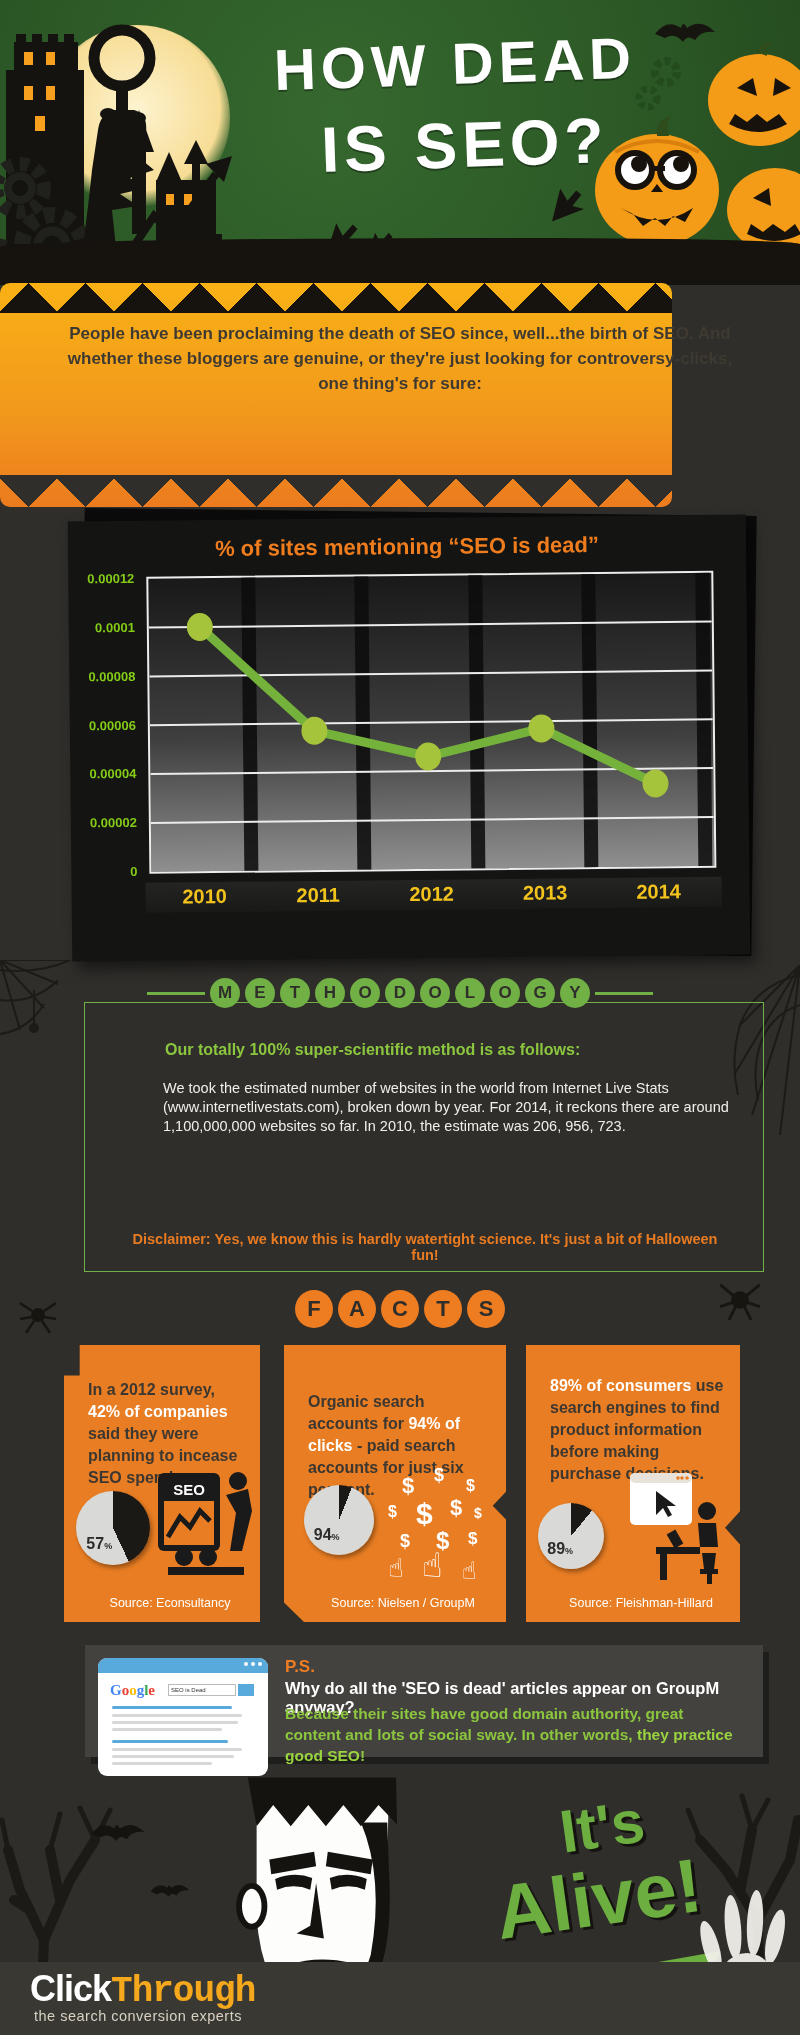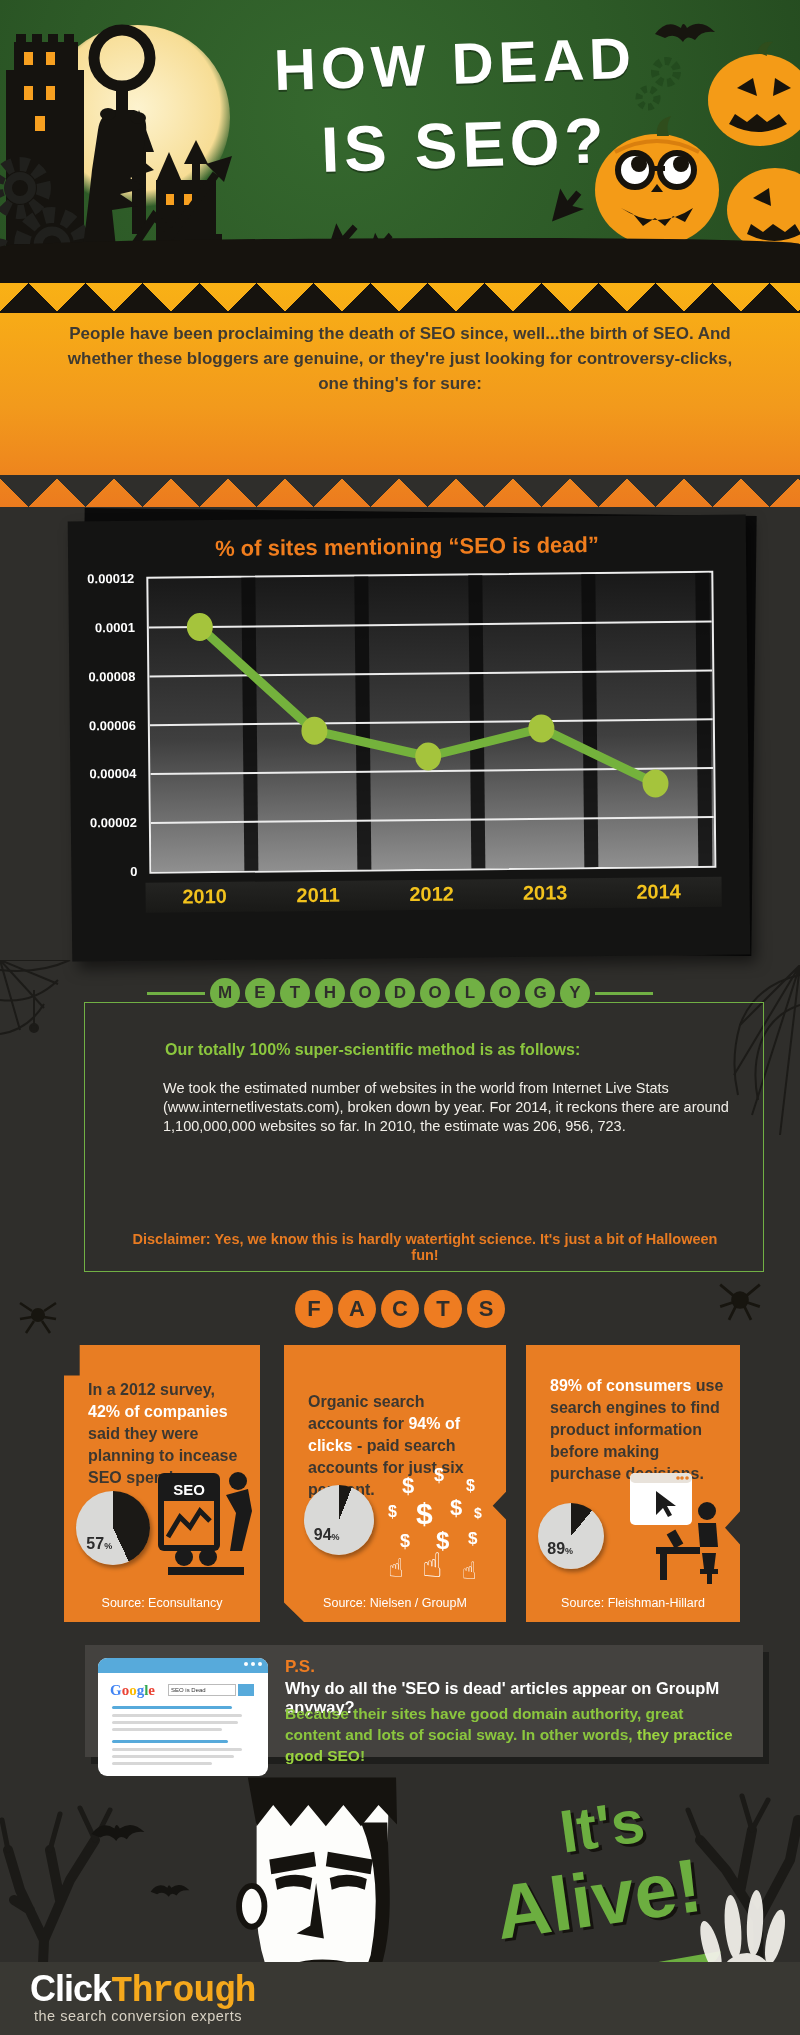--- a/index.html
+++ b/index.html
@@ -13,43 +13,43 @@
   .moon{position:absolute;left:45px;top:25px;width:185px;height:185px;border-radius:50%;
         background:radial-gradient(circle at 50% 45%, #fdf3cf 0%, #f7dd95 60%, rgba(247,221,149,0) 72%);}
   .ground{position:absolute;left:0;top:238px;width:800px;height:47px;background:#16130e;border-radius:100% 60% 0 0/14px 10px;}
   .big-title{position:absolute;width:480px;text-align:center;color:#fff;font-weight:bold;
              text-transform:uppercase;letter-spacing:5px;transform:rotate(-2deg);
              text-shadow:0 2px 0 rgba(0,0,0,.35);}
   .title1{left:215px;top:30px;font-size:58px;}
   .title2{left:225px;top:108px;font-size:64px;}
 
   
-  .orange-band{position:absolute;left:0;top:283px;width:800px;height:224px;
-               background:linear-gradient(180deg,#f9b115 0%,#f29a1c 55%,#ec7b1e 100%);}
+  .orange-band{position:absolute;left:0;top:283px;width:672px;height:224px;
+               background:linear-gradient(180deg,#f9b115 0%,#f29a1c 55%,#ec7b1e 100%);border-radius:10px;}
   .zz-top{position:absolute;top:0;left:0;width:100%;height:30px;
           background:conic-gradient(from 135deg at 50% 0%, #16130e 90deg, rgba(0,0,0,0) 0) 0 0/57px 30px repeat-x;}
   .zz-bottom{position:absolute;bottom:0;left:0;width:100%;height:32px;
           background:conic-gradient(from -45deg at 50% 100%, #2f2e2b 90deg, rgba(0,0,0,0) 0) 0 100%/57px 32px repeat-x;}
   .intro-dark{position:absolute;left:55px;top:38px;width:690px;text-align:center;
               color:#3f3a31;font-size:17px;font-weight:bold;line-height:25px;}
   .intro-white{position:absolute;left:75px;top:118px;width:650px;text-align:center;
               color:#ffffff;font-size:17px;font-weight:bold;line-height:25px;}
 
   
   .panel-shadow{position:absolute;left:82px;top:512px;width:672px;height:440px;background:#0b0b0b;transform:rotate(.7deg);}
   .chart-panel{position:absolute;left:70px;top:518px;width:678px;height:440px;background:#141413;
                transform:rotate(-.6deg);box-shadow:6px 8px 14px rgba(0,0,0,.5);}
   .chart-title{position:absolute;left:0;top:16px;width:100%;text-align:center;
                color:#f07d1d;font-size:22px;font-weight:bold;}
   .plot{position:absolute;left:78px;top:56px;width:563px;height:293px;border:2px solid #ededed;
         background:linear-gradient(180deg,#191919 0%,#3f3f3f 55%,#8f8f8f 100%);}
   .vstripe{position:absolute;top:0;width:14px;height:100%;background:#0d0d0d;opacity:.88;}
   .plot svg{position:absolute;left:0;top:0;}
   .yticks{position:absolute;left:4px;top:58px;width:66px;height:297px;}
-  .yticks span{position:absolute;right:4px;width:62px;text-align:right;color:#ffffff;
+  .yticks span{position:absolute;right:4px;width:62px;text-align:right;color:#84cc16;
                font-size:13px;font-weight:bold;}
   .xstrip{position:absolute;left:74px;top:362px;width:576px;height:30px;
           background:linear-gradient(180deg,#242422,#191917);}
   .xstrip span{position:absolute;top:3px;width:70px;text-align:center;color:#f2c21d;
                font-size:20px;font-weight:bold;}
 
   
   .bubble-row{position:absolute;width:100%;display:flex;justify-content:center;align-items:center;gap:5px;}
   .bubble-row .dash{height:3px;width:58px;}
   .bubble-row.green .dash{background:#71b044;}
@@ -69,21 +69,21 @@
             filter:drop-shadow(7px 8px 0 rgba(0,0,0,.38));}
   .fb1{left:64px;width:196px;clip-path:polygon(0 11%,8% 11%,8% 0,100% 0,100% 100%,0 100%);}
   .fb2{left:284px;width:222px;clip-path:polygon(0 0,100% 0,100% 53%,94% 58%,100% 63%,100% 100%,9% 100%,0 93%);}
   .fb3{left:526px;width:214px;clip-path:polygon(0 0,100% 0,100% 60%,93% 66%,100% 72%,100% 100%,0 100%);}
   .fact-text{position:absolute;left:24px;width:82%;color:#3c3730;font-size:16px;font-weight:bold;line-height:22px;}
   .fact-text .hl{color:#ffffff;}
   .pie{position:absolute;border-radius:50%;box-shadow:2px 3px 4px rgba(0,0,0,.35);}
   .pie-label{position:absolute;left:14%;bottom:16%;color:#2c2c2c;font-weight:bold;}
   .pie-label b{font-size:16px;}
   .pie-label i{font-size:9px;font-style:normal;}
-  .fact-source{position:absolute;left:0;bottom:12px;width:100%;text-align:center;
+  .fact-source{position:absolute;left:8px;bottom:12px;width:100%;text-align:center;
                color:#fff;font-size:12.5px;}
   .dollar{position:absolute;color:#fff;font-weight:bold;}
   .hand{position:absolute;color:#fff;}
 
   
   .ps-box{position:absolute;left:85px;top:1645px;width:678px;height:112px;background:#44423f;
           box-shadow:6px 7px 0 rgba(0,0,0,.35);}
   .ps-label{position:absolute;left:200px;top:12px;color:#ee7c21;font-size:17px;font-weight:bold;}
   .ps-q{position:absolute;left:200px;top:34px;width:460px;color:#fff;font-size:16.5px;font-weight:bold;}
   .ps-a{position:absolute;left:200px;top:58px;width:452px;color:#8bc63e;font-size:15.5px;font-weight:bold;line-height:21px;}

